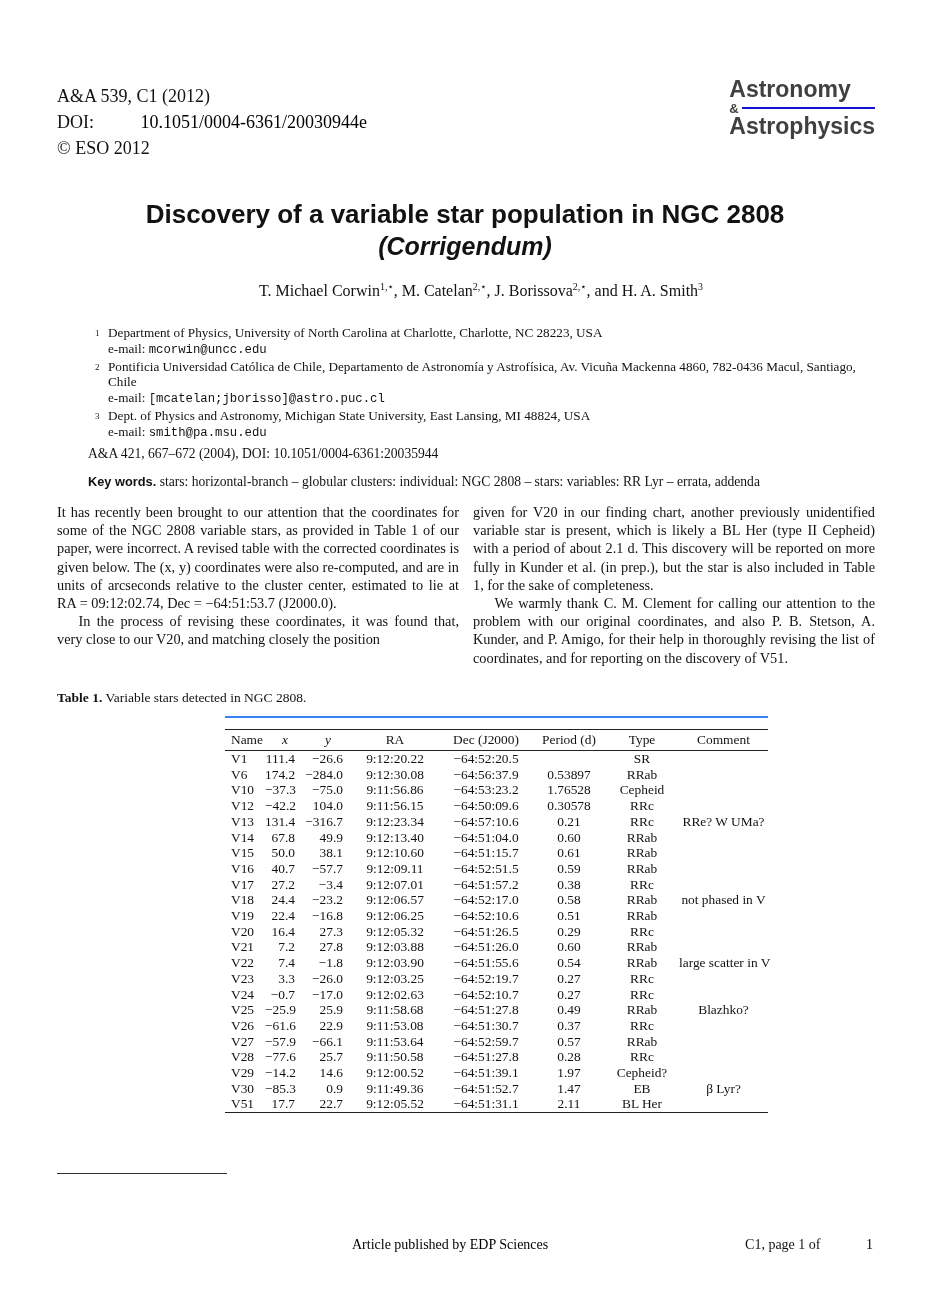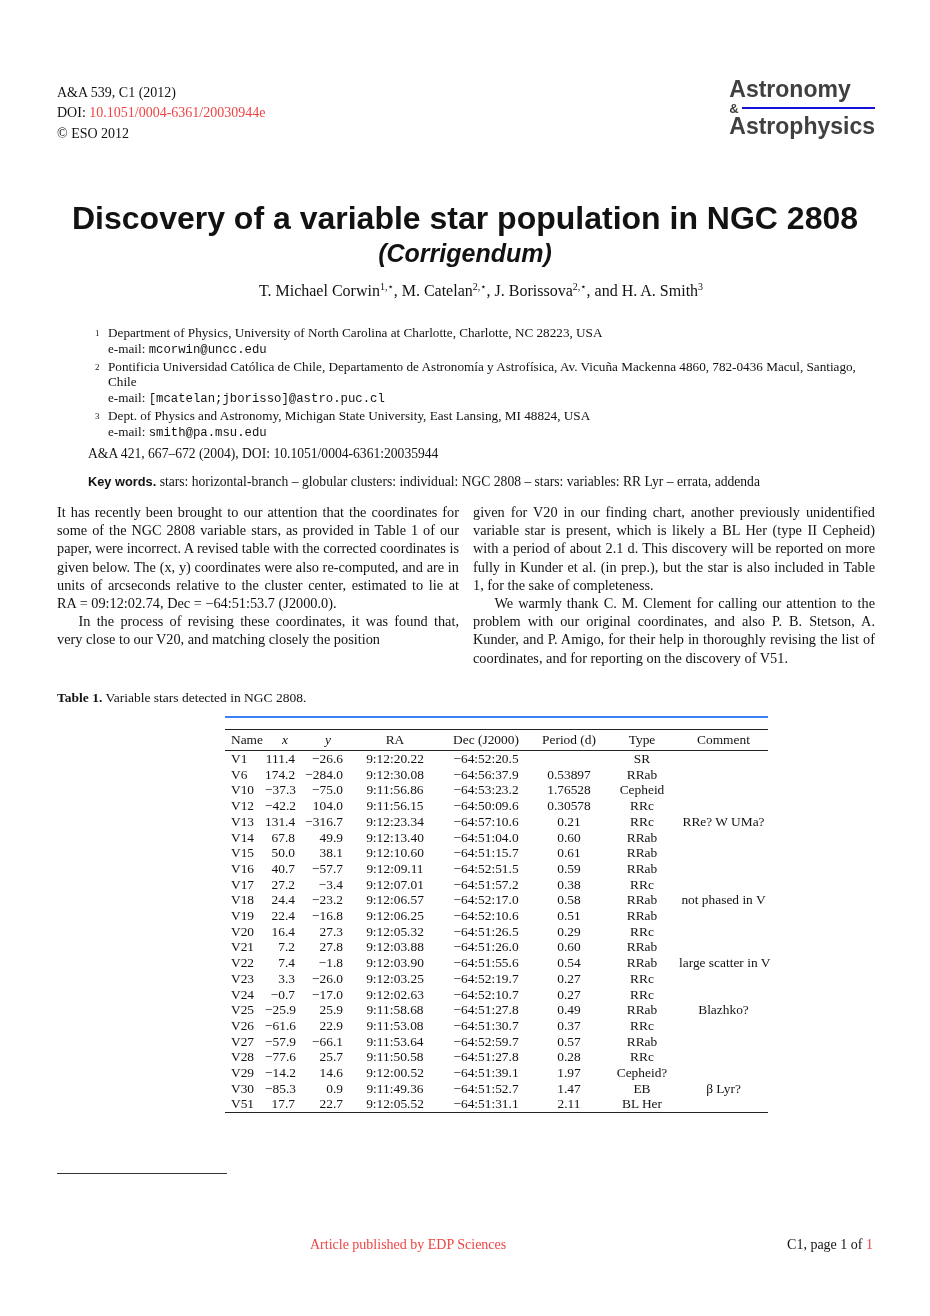--- a/index.html
+++ b/index.html
@@ -1,35 +1,35 @@
 <!DOCTYPE html>
 <html><head>
 <meta charset="utf-8">
 <style>
   html,body{margin:0;padding:0;background:#ffffff;}
   .page{position:relative;width:930px;height:1316px;background:#fff;
         font-family:"Liberation Serif",serif;color:#121212;overflow:hidden;}
 
   
-  .hdr{position:absolute;top:83px;left:57px;font-size:14px;line-height:1.45;}
-  .hdr a, .link{color:#ef4444;text-decoration:none;}
+  .hdr{position:absolute;top:83px;left:57px;font-size:18px;line-height:1.45;}
+  .hdr a, .link{color:#000000;text-decoration:none;margin-left:42px;}
 
   
   .logo{position:absolute;top:78px;right:55px;color:#404040;
         font-family:"Liberation Sans",sans-serif;font-weight:bold;text-align:left;}
   .logo .l1{font-size:23px;line-height:1.0;}
   .logo .amprow{display:flex;align-items:center;height:12px;margin:1px 0 1px 0;}
   .logo .amp{font-size:13px;line-height:1;}
   .logo .rule{flex:1;border-top:2.5px solid #1414d6;margin-left:3px;}
   .logo .l2{font-size:23px;line-height:1.0;}
 
   
   .titleblock{position:absolute;top:198px;left:0;width:930px;text-align:center;
               font-family:"Liberation Sans",sans-serif;font-weight:bold;}
-  .title-main{font-size:32px;line-height:1.25;}
+  .title-main{font-size:26px;line-height:1.25;}
   .title-sub{font-size:25px;font-style:italic;line-height:1.25;}
 
   
   .authors{position:absolute;top:281px;left:16px;width:930px;text-align:center;font-size:16px;}
   .authors sup{font-size:10px;}
 
   
   .affils{position:absolute;top:325px;left:95px;right:57px;font-size:13.2px;line-height:15.8px;}
   .aff{display:flex;}
   .aff sup{font-size:9px;flex:0 0 13px;padding-top:1px;}

